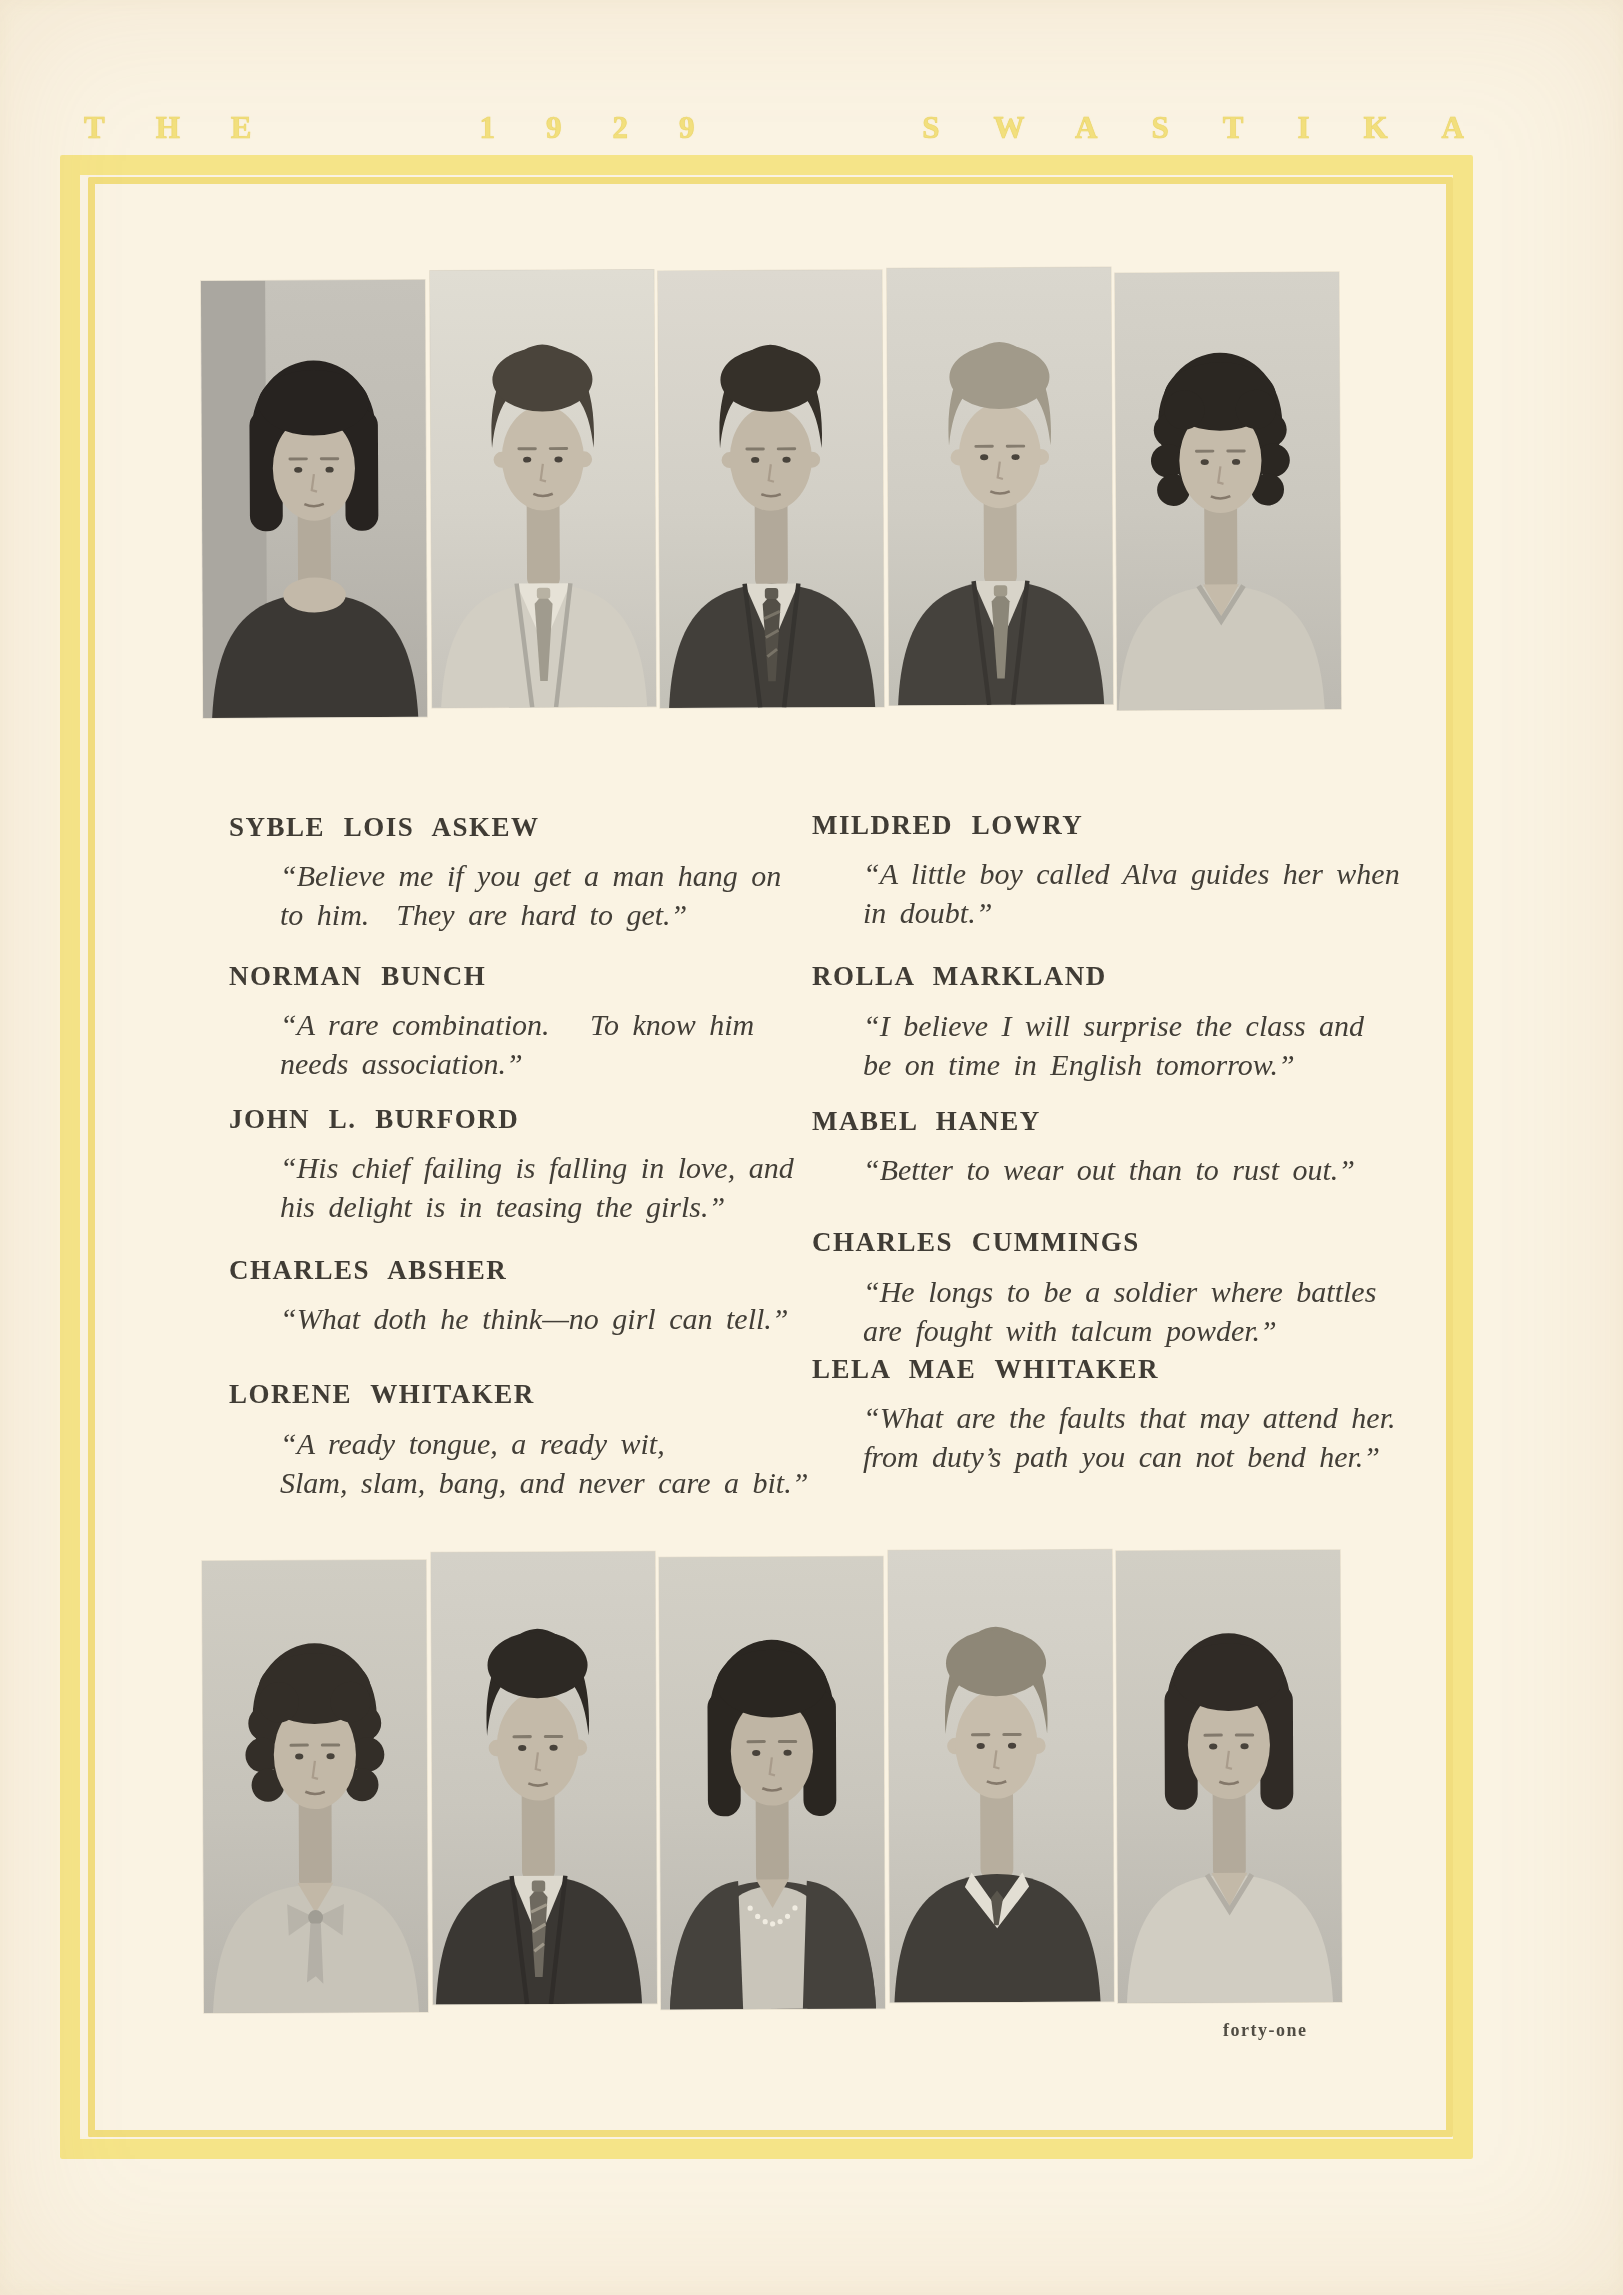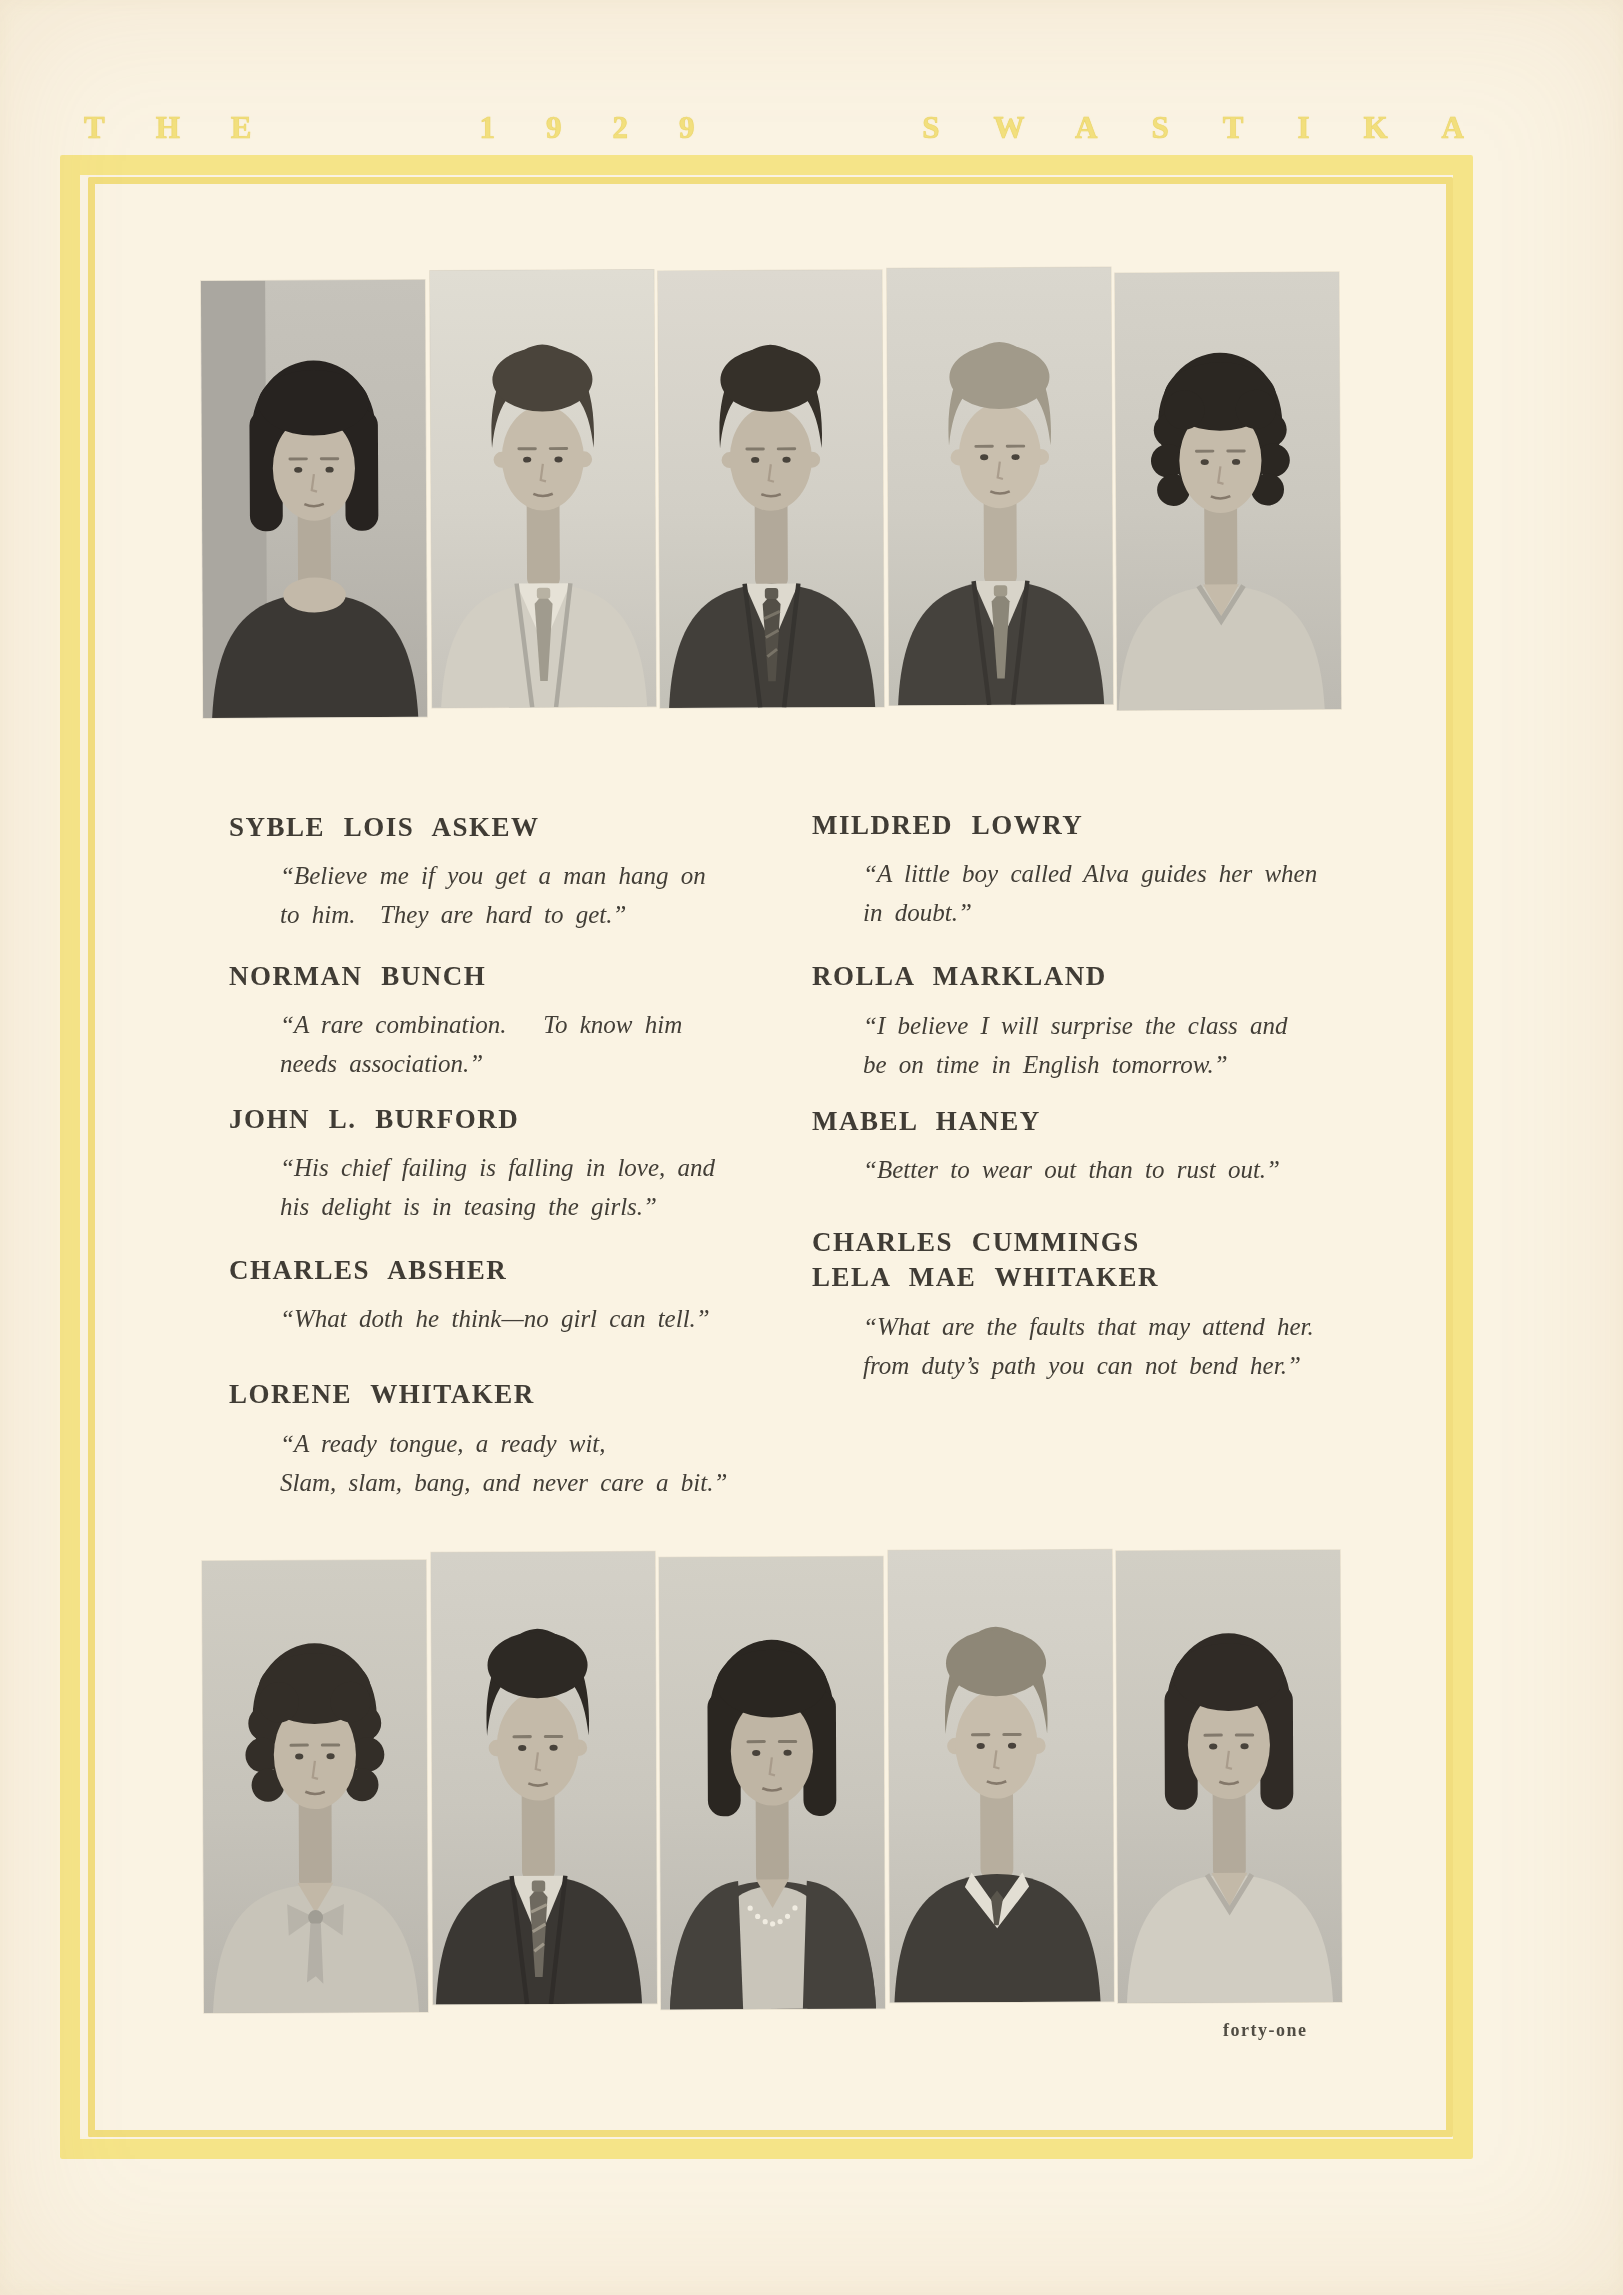--- a/index.html
+++ b/index.html
@@ -45,21 +45,21 @@
   
   .col{position:absolute;}
   #col-left{left:229px;top:811px;width:582px;}
   #col-right{left:812px;top:809px;width:612px;}
   .entry-name{
     font-size:27px;line-height:32px;font-weight:700;
     letter-spacing:1.5px;word-spacing:10.5px;color:#403c35;
   }
   .entry-quote{margin:13.4px 0 0 51px;}
   .q-line{
-    font-style:italic;font-size:25px;line-height:39px;
+    font-style:italic;font-size:30px;line-height:39px;
     word-spacing:6px;color:#423e37;white-space:pre-wrap;
   }
   .q-line:empty{display:none;}
   #col-left .entry:nth-child(1){margin-bottom:25.4px;}
   #col-left .entry:nth-child(2){margin-bottom:19.4px;}
   #col-left .entry:nth-child(3){margin-bottom:28px;}
   #col-left .entry:nth-child(4){margin-bottom:40px;}
   #col-right .entry:nth-child(1){margin-bottom:28px;}
   #col-right .entry:nth-child(2){margin-bottom:21px;}
   #col-right .entry:nth-child(3){margin-bottom:37px;}
@@ -307,20 +307,24 @@
     </div>
     <div class="entry">
       <div class="entry-name">MABEL HANEY</div>
       <div class="entry-quote">
         <div class="q-line">“Better to wear out than to rust out.”</div>
 
       </div>
     </div>
     <div class="entry">
       <div class="entry-name">CHARLES CUMMINGS</div>
+      <div class="entry-quote">
+        <div class="q-line">“He longs to be a soldier where battles</div>
+        <div class="q-line">are fought with talcum powder.”</div>
+      </div>
     </div>
     <div class="entry">
       <div class="entry-name">LELA MAE WHITAKER</div>
       <div class="entry-quote">
         <div class="q-line">“What are the faults that may attend her.</div>
         <div class="q-line">from duty’s path you can not bend her.”</div>
       </div>
     </div>
   </div>
 

